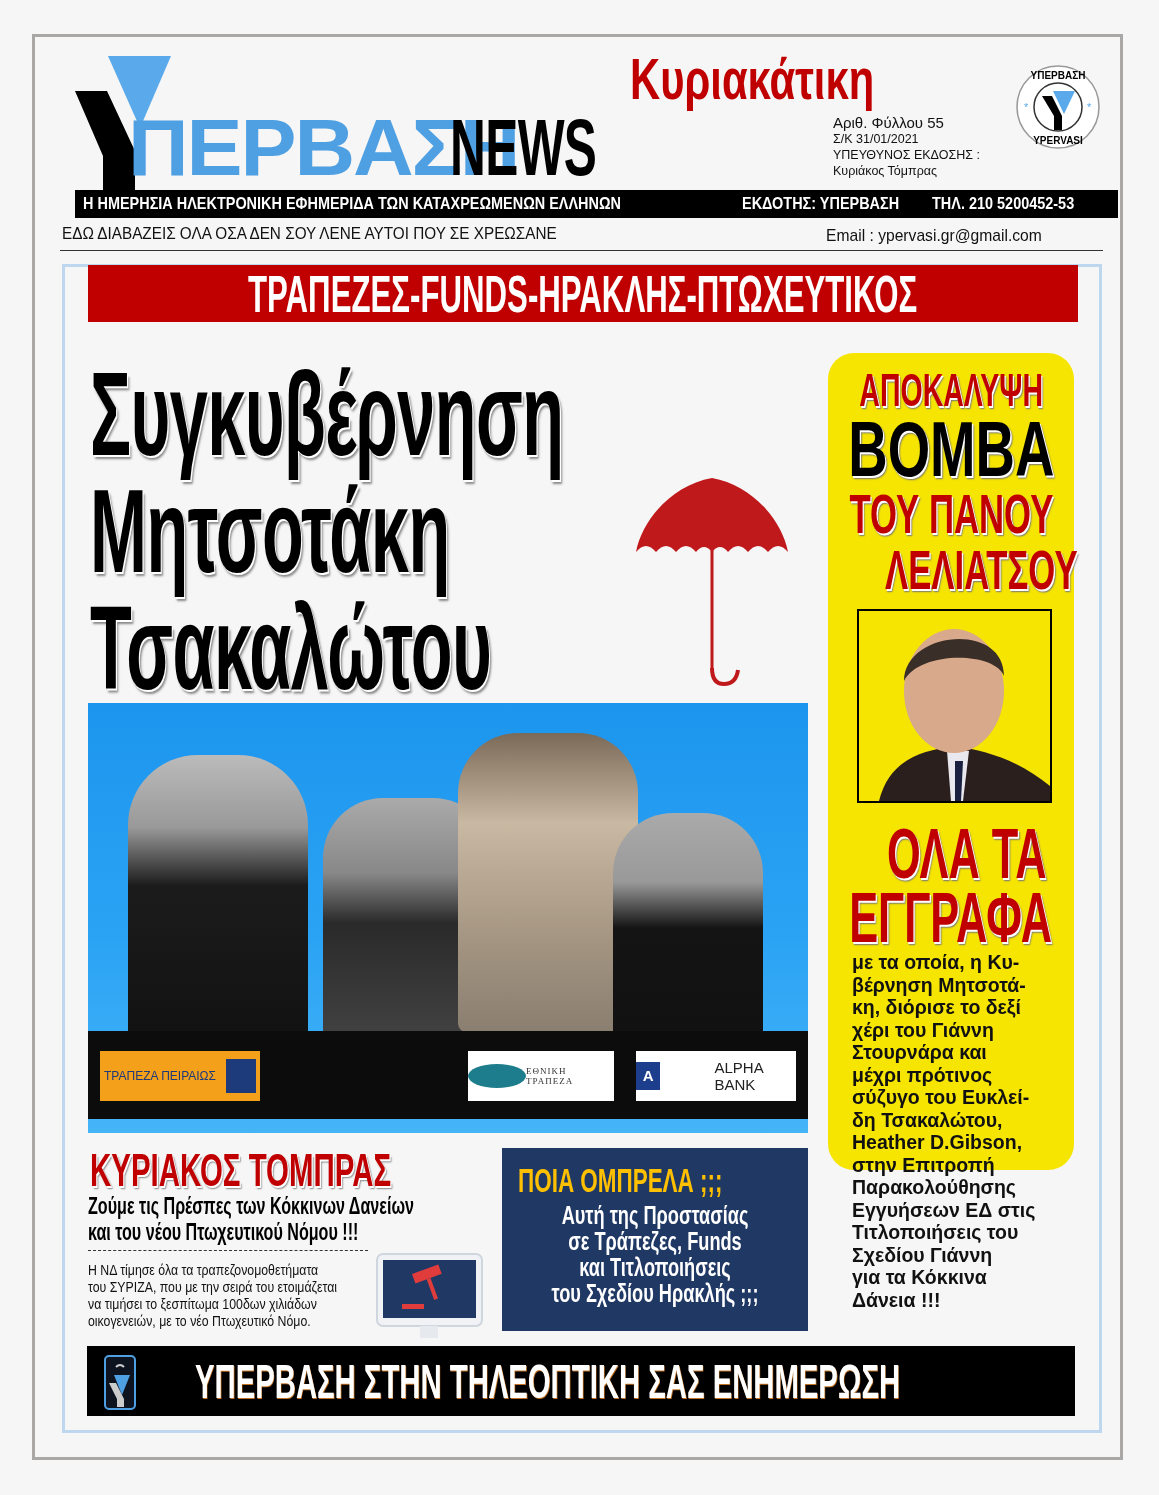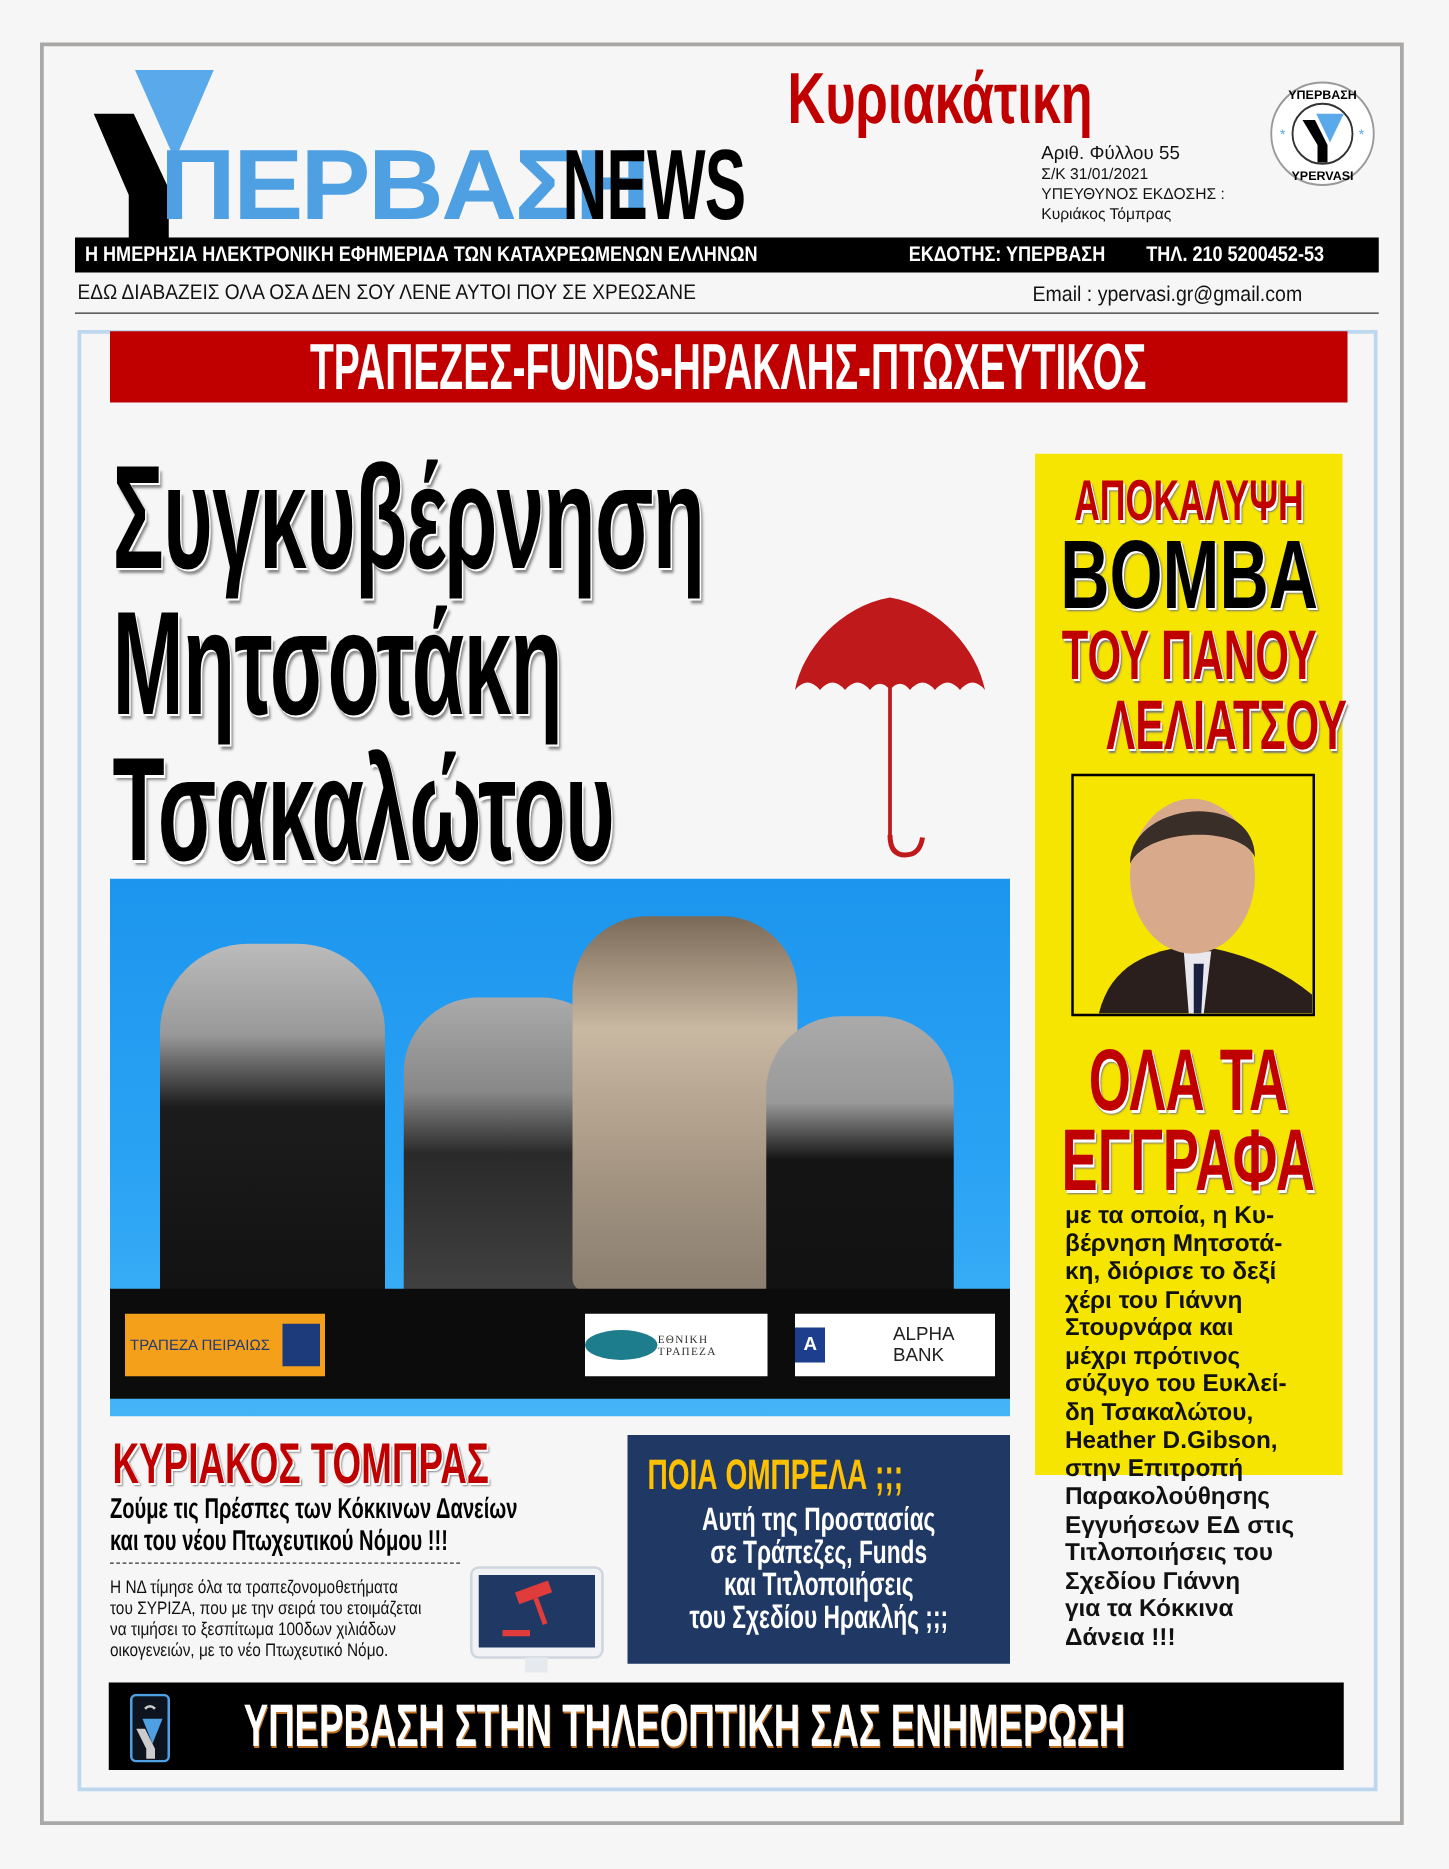--- a/index.html
+++ b/index.html
@@ -11,39 +11,39 @@
   
   .logo-y{left:75px;top:56px;width:100px;height:140px;}
   .logo-word{left:128px;top:108px;font-family:"Liberation Sans",sans-serif;font-weight:bold;font-size:80px;line-height:80px;color:#4fa0e3;letter-spacing:-2px;transform:scaleX(1.05);transform-origin:left top;}
   .logo-news{left:450px;top:108px;font-weight:bold;font-size:80px;line-height:80px;color:#000;transform:scaleX(0.62);transform-origin:left top;letter-spacing:-1px;}
   .kyriakatiki{left:630px;top:48px;font-weight:bold;font-size:58px;line-height:62px;color:#c00000;transform:scaleX(0.72);transform-origin:left top;}
   .issue-info{left:833px;top:114px;font-size:14px;line-height:17px;color:#111;}
   .issue-info .l1{font-size:15px;}
   .issue-info .sm{font-size:12.5px;line-height:16px;}
   .badge{left:1015px;top:64px;width:86px;height:86px;}
 
-  .blackbar{left:60px;top:190px;width:1043px;height:28px;background:#000;color:#fff;font-weight:bold;font-size:17px;line-height:28px;}
+  .blackbar{left:75px;top:190px;width:1043px;height:28px;background:#000;color:#fff;font-weight:bold;font-size:17px;line-height:28px;}
   .blackbar span{position:absolute;top:0;white-space:nowrap;transform:scaleX(0.85);transform-origin:left top;}
   .slogan{left:62px;top:224px;font-size:17px;color:#111;transform:scaleX(0.9);transform-origin:left top;white-space:nowrap;}
   .email{left:826px;top:226px;font-size:17px;color:#111;transform:scaleX(0.92);transform-origin:left top;white-space:nowrap;}
   .rule{left:60px;top:250px;width:1043px;height:1px;background:#333;}
 
   .topic-bar{left:88px;top:265px;width:990px;height:57px;background:#c00000;color:#fff;text-align:center;overflow:hidden;}
   .topic-bar span{display:inline-block;font-weight:bold;font-size:52px;line-height:58px;transform:scaleX(0.6);transform-origin:center top;white-space:nowrap;margin-left:-400px;margin-right:-400px;}
 
   .headline{left:90px;top:356px;font-weight:bold;color:#000;font-size:118px;line-height:117px;text-shadow:2px 2px 0 #fff,4px 4px 3px #888;transform:scaleX(0.58);transform-origin:left top;white-space:nowrap;letter-spacing:-1px;}
 
   .umbrella{left:632px;top:470px;width:160px;height:220px;}
 
   .photo{left:88px;top:703px;width:720px;height:430px;background:linear-gradient(180deg,#1c95ee 0%,#2ba3f4 55%,#45b5f7 100%);overflow:hidden;}
   .figure{position:absolute;background:#222;}
   .bank-strip{position:absolute;left:0;top:328px;width:720px;height:88px;background:#0c0c0c;}
   .bank{position:absolute;top:20px;height:50px;background:#fff;display:flex;align-items:center;justify-content:center;font-size:15px;}
 
-  .sidebar{left:828px;top:363px;width:246px;height:817px;background:#f6e500;}
+  .sidebar{left:828px;top:353px;width:246px;height:817px;background:#f6e500;border-radius:26px;}
   .side-red{position:absolute;left:0;width:246px;text-align:center;font-weight:bold;color:#c00000;text-shadow:2px 2px 0 #fff,3px 3px 2px #777;white-space:nowrap;}
   .side-red span{display:inline-block;transform:scaleX(0.62);margin-left:-200px;margin-right:-200px;}
   .side-black{position:absolute;left:0;width:246px;text-align:center;font-weight:bold;color:#000;text-shadow:2px 2px 0 #fff,3px 3px 2px #777;white-space:nowrap;}
   .side-black span{display:inline-block;transform:scaleX(0.7);margin-left:-200px;margin-right:-200px;}
   .portrait{position:absolute;left:29px;top:256px;width:195px;height:194px;border:2px solid #000;background:#f6e500;overflow:hidden;box-sizing:border-box;}
   .side-body{position:absolute;left:24px;top:598px;width:220px;font-weight:bold;font-size:19.5px;line-height:22.5px;color:#111;}
   .side-body div{white-space:nowrap;}
 
   .author{left:90px;top:1146px;font-weight:bold;font-size:46px;line-height:48px;color:#c00000;text-shadow:2px 2px 0 #fff,3px 3px 2px #888;transform:scaleX(0.64);transform-origin:left top;white-space:nowrap;}
   .author-sub{left:88px;top:1193px;font-weight:bold;font-size:23px;line-height:26px;color:#000;transform:scaleX(0.7);transform-origin:left top;white-space:nowrap;}
@@ -145,21 +145,21 @@
   <div class="side-red" style="top:188px;font-size:56px;line-height:58px;margin-left:30px;"><span>ΛΕΛΙΑΤΣΟΥ</span></div>
   <div class="portrait">
     <svg width="191" height="190" viewBox="0 0 191 190">
       <path d="M20,190 C30,150 60,140 95,135 C130,140 160,150 191,175 L191,190 Z" fill="#2a1f1c"></path>
       <polygon points="88,140 110,140 104,190 92,190" fill="#e8e8ee"></polygon>
       <polygon points="96,150 104,150 102,190 96,190" fill="#1a2140"></polygon>
       <ellipse cx="95" cy="80" rx="50" ry="62" fill="#d9a98c"></ellipse>
       <path d="M45,70 C45,20 145,10 145,65 C135,40 60,40 45,70 Z" fill="#3a2e28"></path>
     </svg>
   </div>
-  <div class="side-red" style="top:468px;font-size:70px;line-height:66px;"><span>ΟΛΑ ΤΑ</span></div>
+  <div class="side-red" style="top:468px;font-size:70px;line-height:66px;padding-left:16px;"><span>ΟΛΑ ΤΑ</span></div>
   <div class="side-red" style="top:532px;font-size:70px;line-height:66px;"><span>ΕΓΓΡΑΦΑ</span></div>
   <div class="side-body">
     <div>με τα οποία, η Κυ-</div>
     <div>βέρνηση Μητσοτά-</div>
     <div>κη, διόρισε το δεξί</div>
     <div>χέρι του Γιάννη</div>
     <div>Στουρνάρα και</div>
     <div>μέχρι πρότινος</div>
     <div>σύζυγο του Ευκλεί-</div>
     <div>δη Τσακαλώτου,</div>

